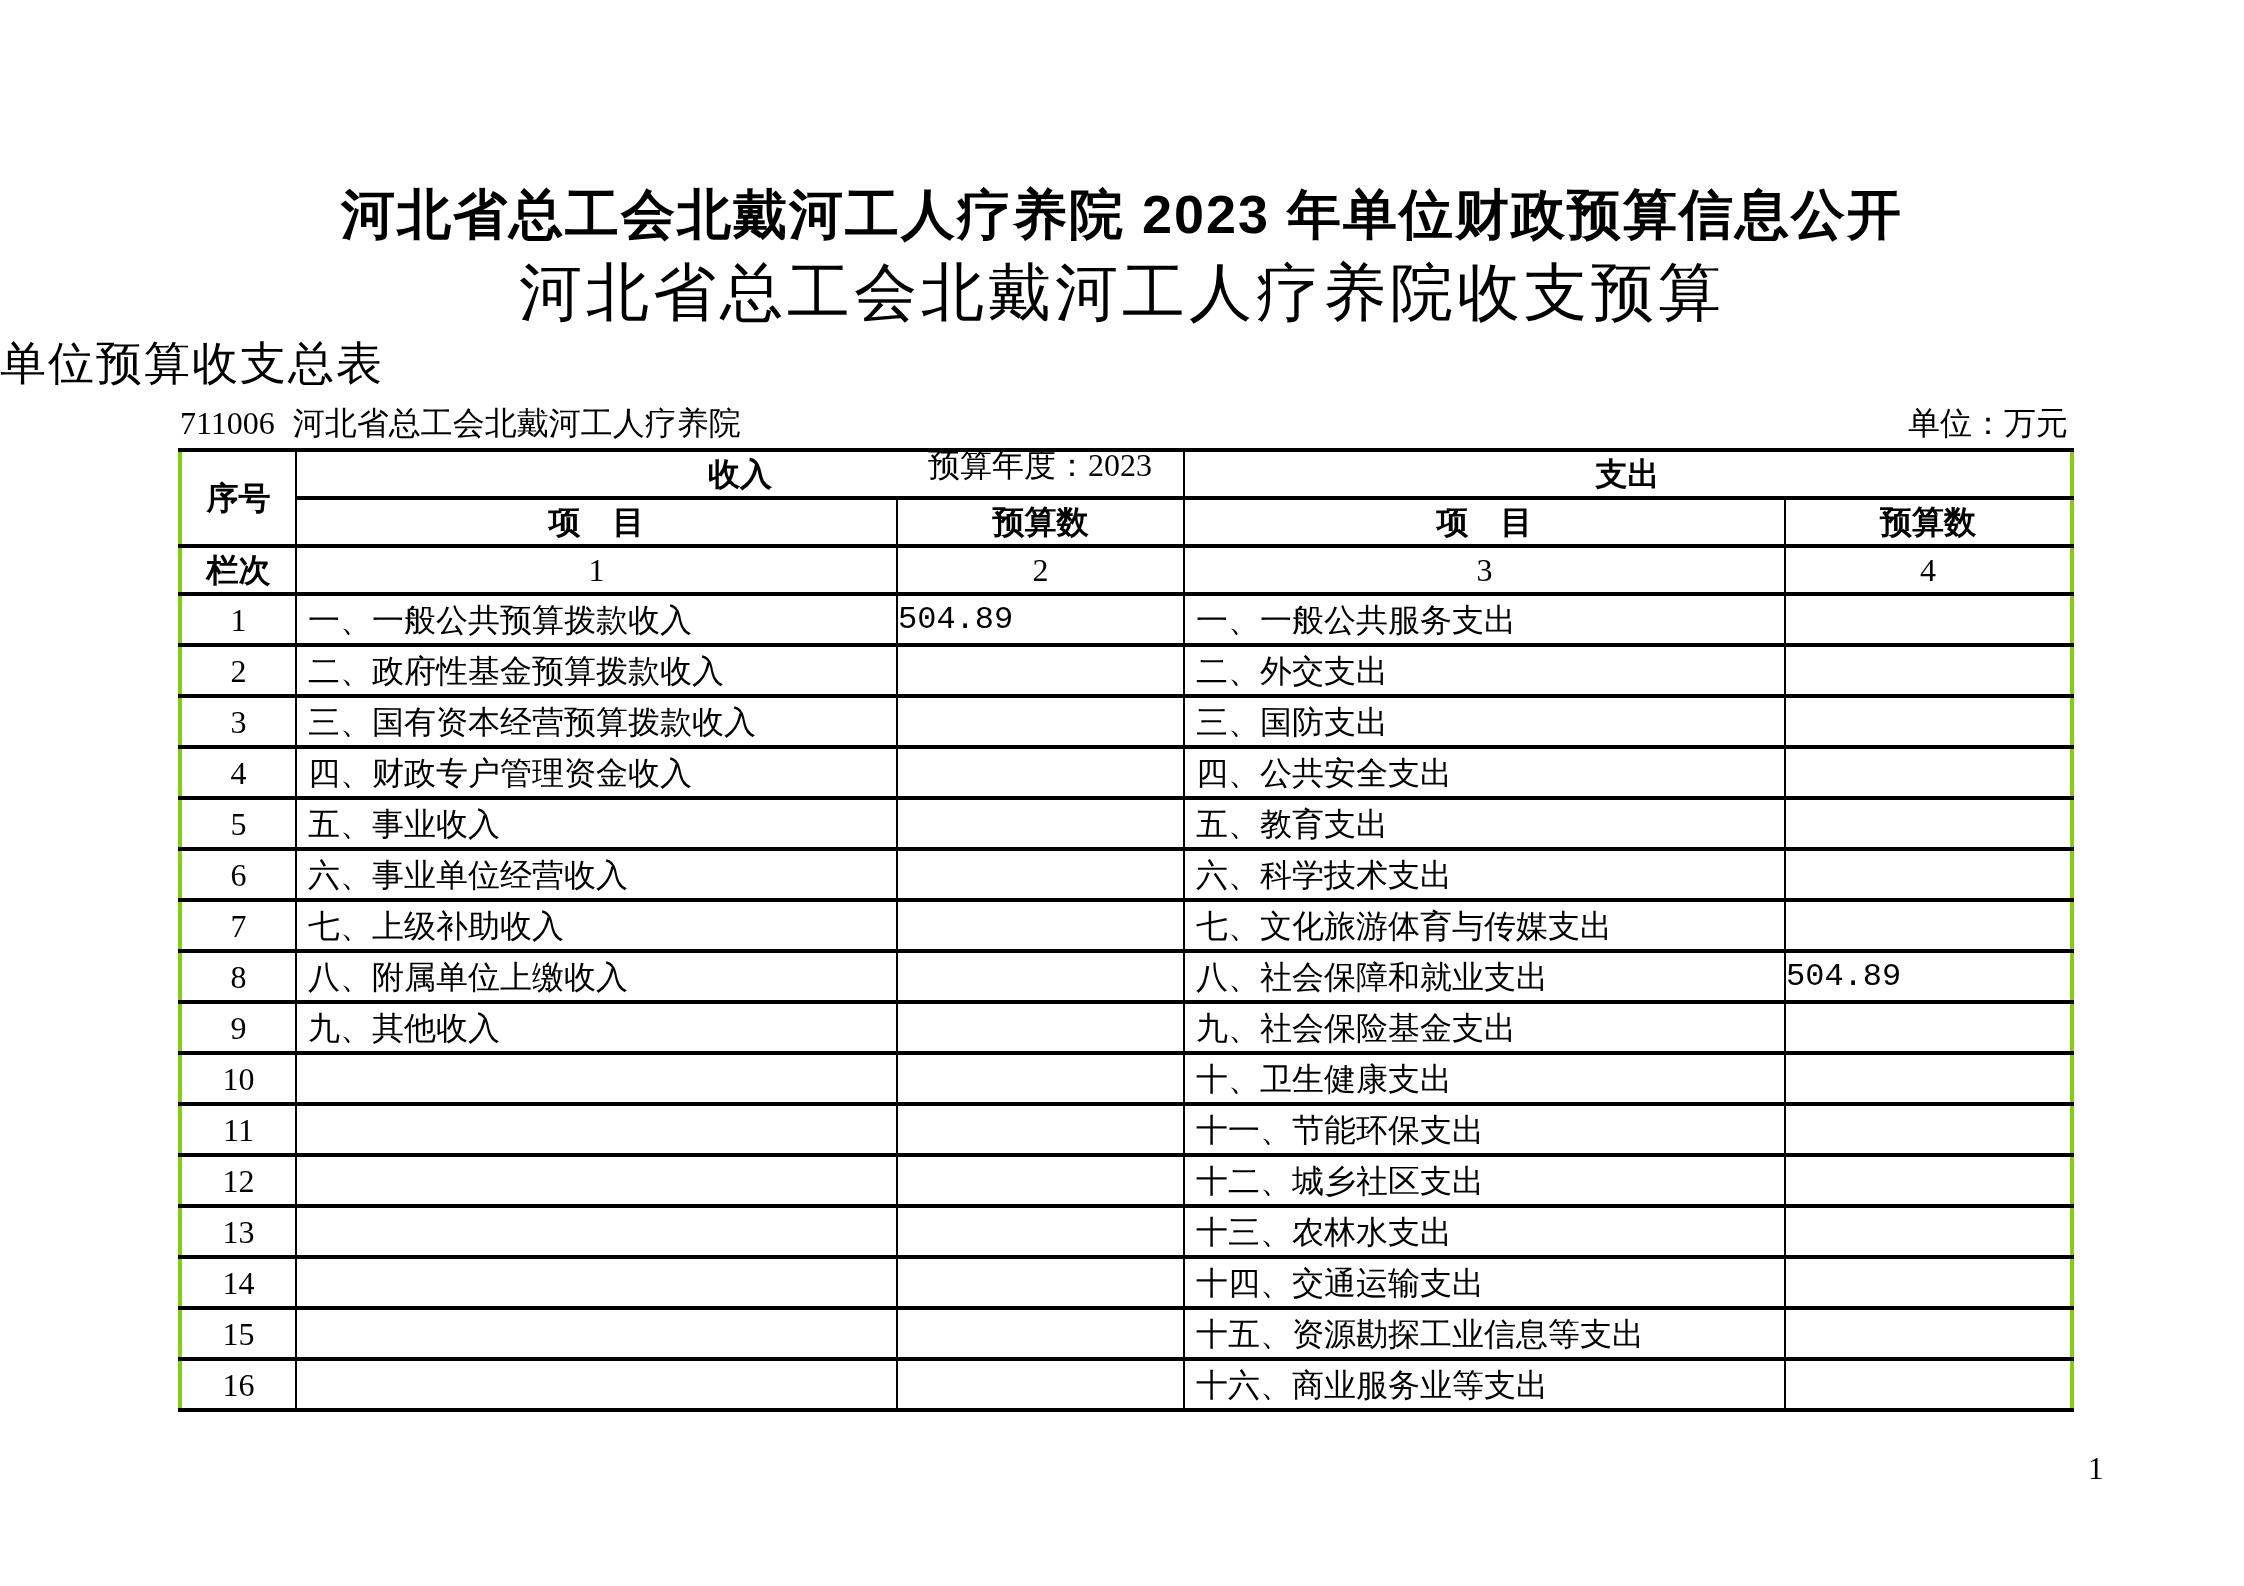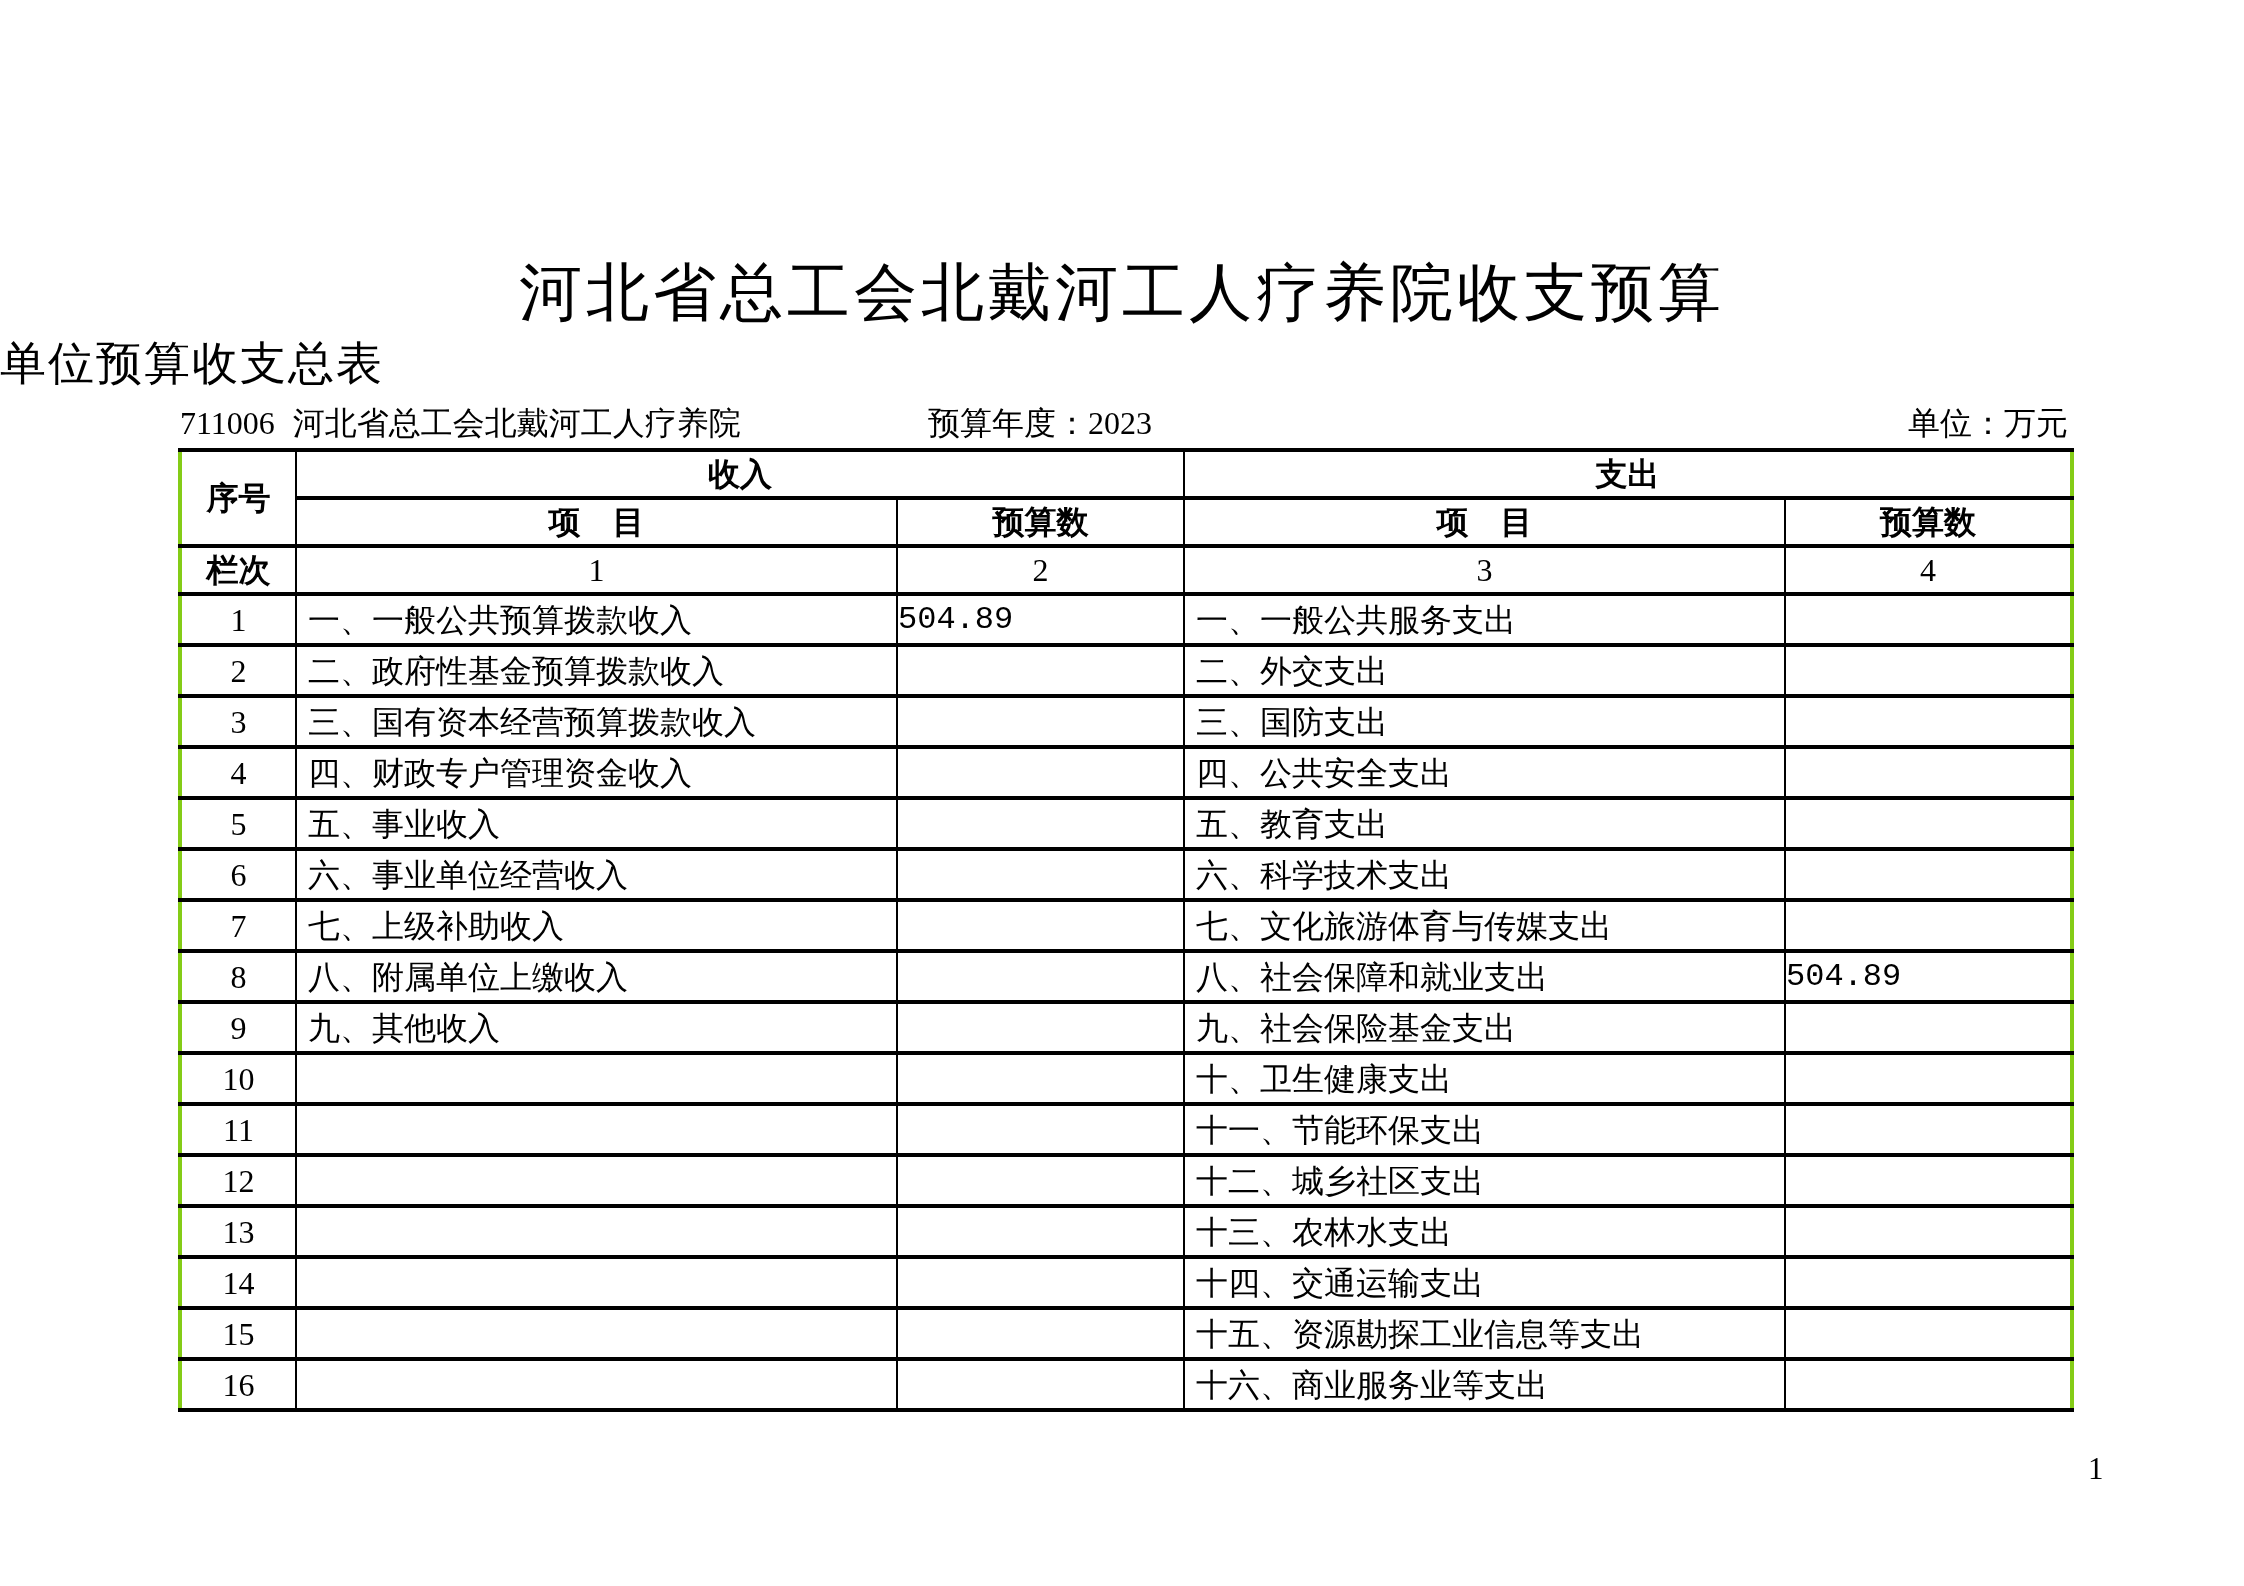--- a/index.html
+++ b/index.html
@@ -63,21 +63,21 @@
     top: 402px;
     left: 178px;
     width: 1892px;
     height: 42px;
     font-size: 32px;
     line-height: 42px;
     white-space: nowrap;
   }
   .info-org   { position: absolute; left: 2px; }
   .info-org .code { margin-right: 18px; }
-  .info-year  { position: absolute; left: 750px; }
+  .info-year  { position: absolute; left: 750px; margin-top: 42px; }
   .info-unit  { position: absolute; right: 2px; }
 
   table.budget {
     position: absolute;
     top: 448px;
     left: 178px;
     width: 1892px;
     border-collapse: collapse;
     table-layout: fixed;
     border: 4px solid #84cc16;
@@ -112,20 +112,21 @@
     left: 2088px;
     font-size: 31px;
     line-height: 38px;
   }
 </style>
 </head>
 <body>
 
 <div class="page">
 
+  <h1 class="title">河北省总工会北戴河工人疗养院 2023 年单位财政预算信息公开</h1>
   <h2 class="subtitle">河北省总工会北戴河工人疗养院收支预算</h2>
   <h3 class="table-title">单位预算收支总表</h3>
 
   <div class="info-row">
     <span class="info-org"><span class="code">711006</span><span>河北省总工会北戴河工人疗养院</span></span>
     <span class="info-year"><span>预算年度：</span><span>2023</span></span>
     <span class="info-unit"><span>单位：</span><span>万元</span></span>
   </div>
 
   <table class="budget">

